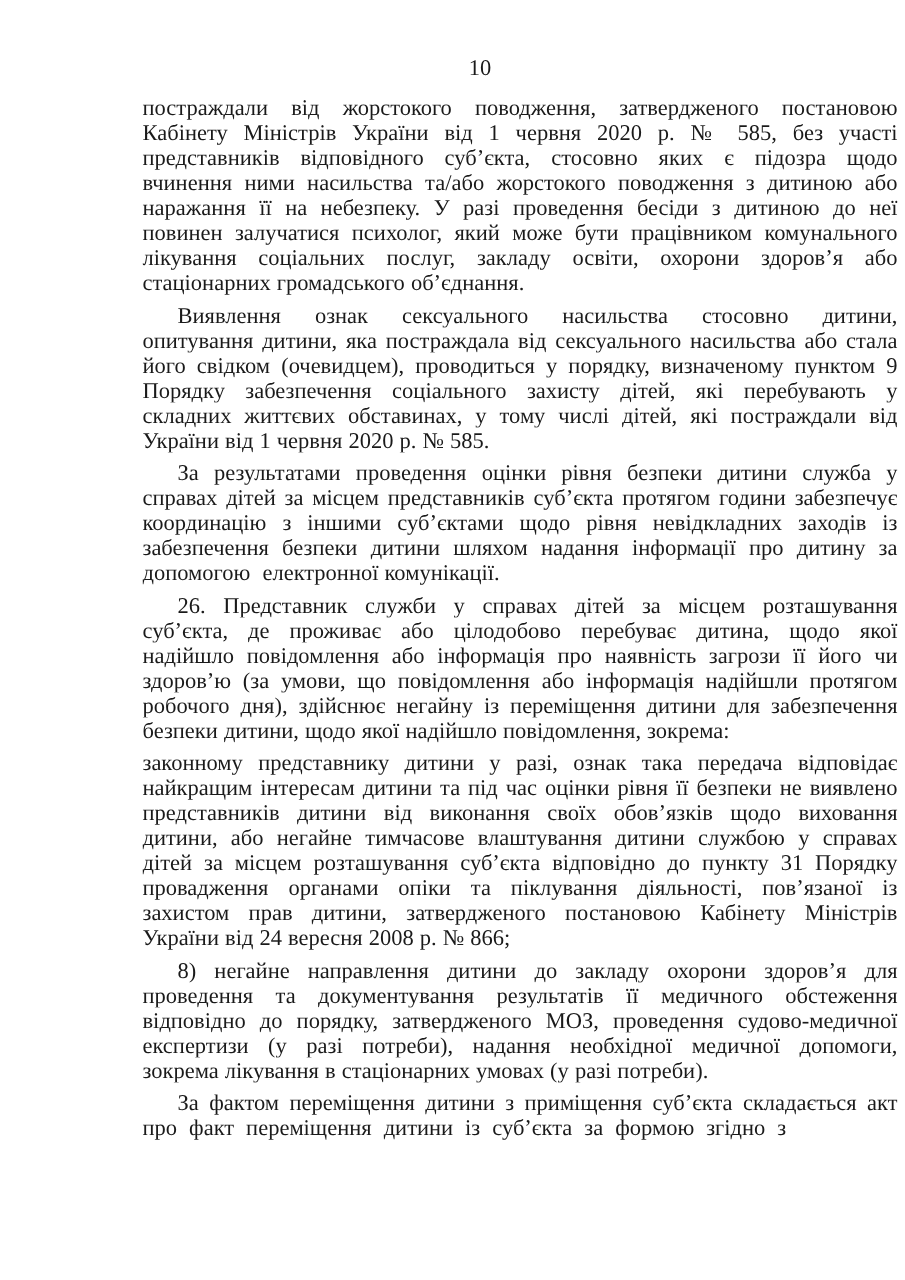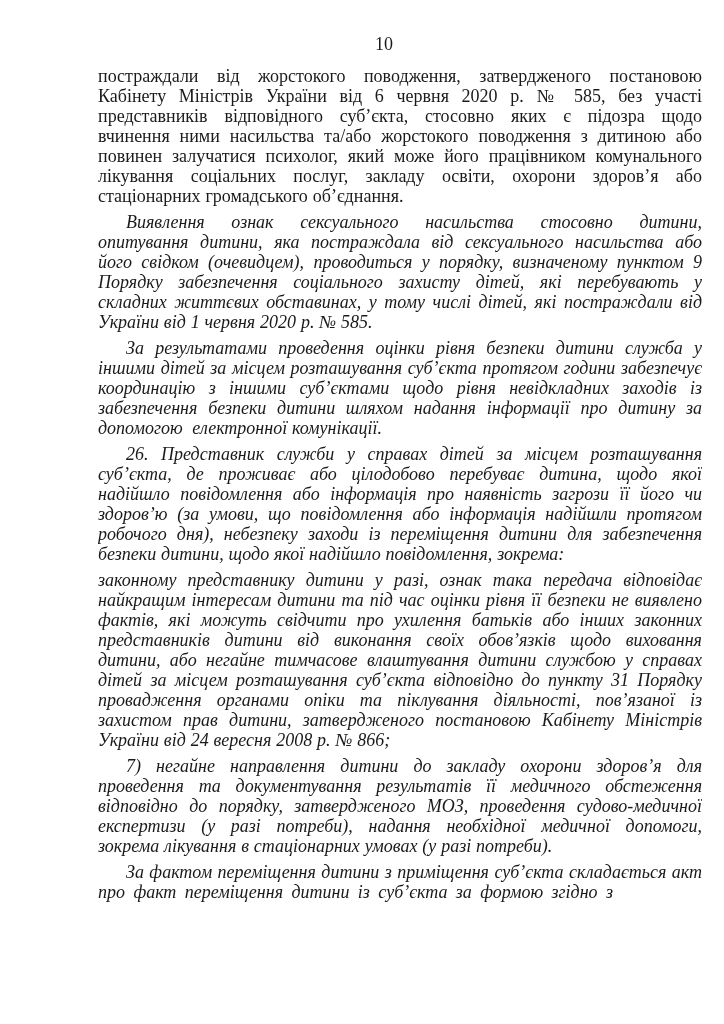--- a/index.html
+++ b/index.html
@@ -12,39 +12,39 @@
     height: 1024px;
     position: relative;
     overflow: hidden;
     font-family: "Liberation Serif", "DejaVu Serif", serif;
     color: #1a1a1a;
     -webkit-font-smoothing: antialiased;
   }
   .page {
     position: absolute;
     inset: 0;
+    margin-top: 10px;
   }
   .page-number {
     position: absolute;
     top: 34px;
     left: 102px;
     width: 564px;
     text-align: center;
     font-size: 18px;
     line-height: 20px;
   }
   .content {
     position: absolute;
     top: 66px;
-    left: 98px;
+    left: 114px;
     width: 604px;
   }
   .para + .para {
     margin-top: 6px;
-    font-style: italic;
   }
   .line {
     height: 20px;
     line-height: 20px;
     font-size: 18px;
     text-align: justify;
     text-align-last: justify;
     overflow: hidden;
     word-spacing: 0.02em;
   }
@@ -60,63 +60,63 @@
   }
 </style>
 </head>
 <body>
 
 <div class="page">
   <div class="page-number">10</div>
   <div class="content" id="content">
       <div class="para">
         <div class="line">постраждали від жорстокого поводження, затвердженого постановою</div>
-        <div class="line">Кабінету Міністрів України від 6 червня 2020 р. № 585, без участі</div>
+        <div class="line">Кабінету Міністрів України від 1 червня 2020 р. № 585, без участі</div>
         <div class="line">представників відповідного суб’єкта, стосовно яких є підозра щодо</div>
         <div class="line">вчинення ними насильства та/або жорстокого поводження з дитиною або</div>
-        <div class="line">повинен залучатися психолог, який може його працівником комунального</div>
+        <div class="line">наражання її на небезпеку. У разі  проведення бесіди з дитиною до неї</div>
+        <div class="line">повинен залучатися психолог, який може бути працівником комунального</div>
         <div class="line">лікування соціальних послуг, закладу освіти, охорони здоров’я або</div>
         <div class="line left">стаціонарних громадського об’єднання.</div>
       </div>
       <div class="para">
         <div class="line indent">Виявлення ознак сексуального насильства стосовно дитини,</div>
         <div class="line">опитування дитини, яка постраждала від сексуального насильства або стала</div>
         <div class="line">його свідком (очевидцем), проводиться у порядку, визначеному пунктом 9</div>
         <div class="line">Порядку забезпечення соціального захисту дітей, які перебувають у</div>
         <div class="line">складних життєвих обставинах, у тому числі дітей, які постраждали від</div>
         <div class="line left">України від 1 червня 2020 р. № 585.</div>
       </div>
       <div class="para">
         <div class="line indent">За результатами проведення оцінки рівня безпеки дитини служба у</div>
-        <div class="line">іншими дітей за місцем розташування суб’єкта протягом години забезпечує</div>
+        <div class="line">справах дітей за місцем представників суб’єкта протягом години забезпечує</div>
         <div class="line">координацію з іншими суб’єктами щодо рівня невідкладних заходів із</div>
         <div class="line">забезпечення безпеки дитини шляхом надання інформації про дитину за</div>
         <div class="line left">допомогою  електронної комунікації.</div>
       </div>
       <div class="para">
         <div class="line indent">26. Представник служби у справах дітей за місцем розташування</div>
         <div class="line">суб’єкта, де проживає або цілодобово перебуває дитина, щодо якої</div>
         <div class="line">надійшло повідомлення або інформація про наявність загрози її його чи</div>
         <div class="line">здоров’ю (за умови, що повідомлення або інформація надійшли протягом</div>
-        <div class="line">робочого дня), небезпеку заходи із переміщення дитини для забезпечення</div>
+        <div class="line">робочого дня), здійснює негайну із переміщення дитини для забезпечення</div>
         <div class="line left">безпеки дитини, щодо якої надійшло повідомлення, зокрема:</div>
       </div>
       <div class="para">
         <div class="line">законному представнику дитини у разі, ознак така передача відповідає</div>
         <div class="line">найкращим інтересам дитини та під час оцінки рівня її безпеки не виявлено</div>
-        <div class="line">фактів, які можуть свідчити про ухилення батьків або інших законних</div>
         <div class="line">представників дитини від виконання своїх обов’язків щодо виховання</div>
         <div class="line">дитини, або негайне тимчасове влаштування дитини службою у справах</div>
         <div class="line">дітей за місцем розташування суб’єкта відповідно до пункту 31 Порядку</div>
         <div class="line">провадження органами опіки та піклування діяльності, пов’язаної із</div>
         <div class="line">захистом прав дитини, затвердженого постановою Кабінету Міністрів</div>
         <div class="line left">України від 24 вересня 2008 р. № 866;</div>
       </div>
       <div class="para">
-        <div class="line indent">7) негайне направлення дитини до закладу охорони здоров’я для</div>
+        <div class="line indent">8) негайне направлення дитини до закладу охорони здоров’я для</div>
         <div class="line">проведення та документування результатів її медичного обстеження</div>
         <div class="line">відповідно до  порядку, затвердженого МОЗ, проведення судово-медичної</div>
         <div class="line">експертизи (у разі потреби), надання необхідної медичної допомоги,</div>
         <div class="line left">зокрема лікування в стаціонарних умовах (у разі потреби).</div>
       </div>
       <div class="para">
         <div class="line indent">За фактом переміщення дитини з приміщення суб’єкта складається акт</div>
         <div class="line partial">про факт переміщення дитини із суб’єкта за формою згідно з</div>
       </div>
     </div>

